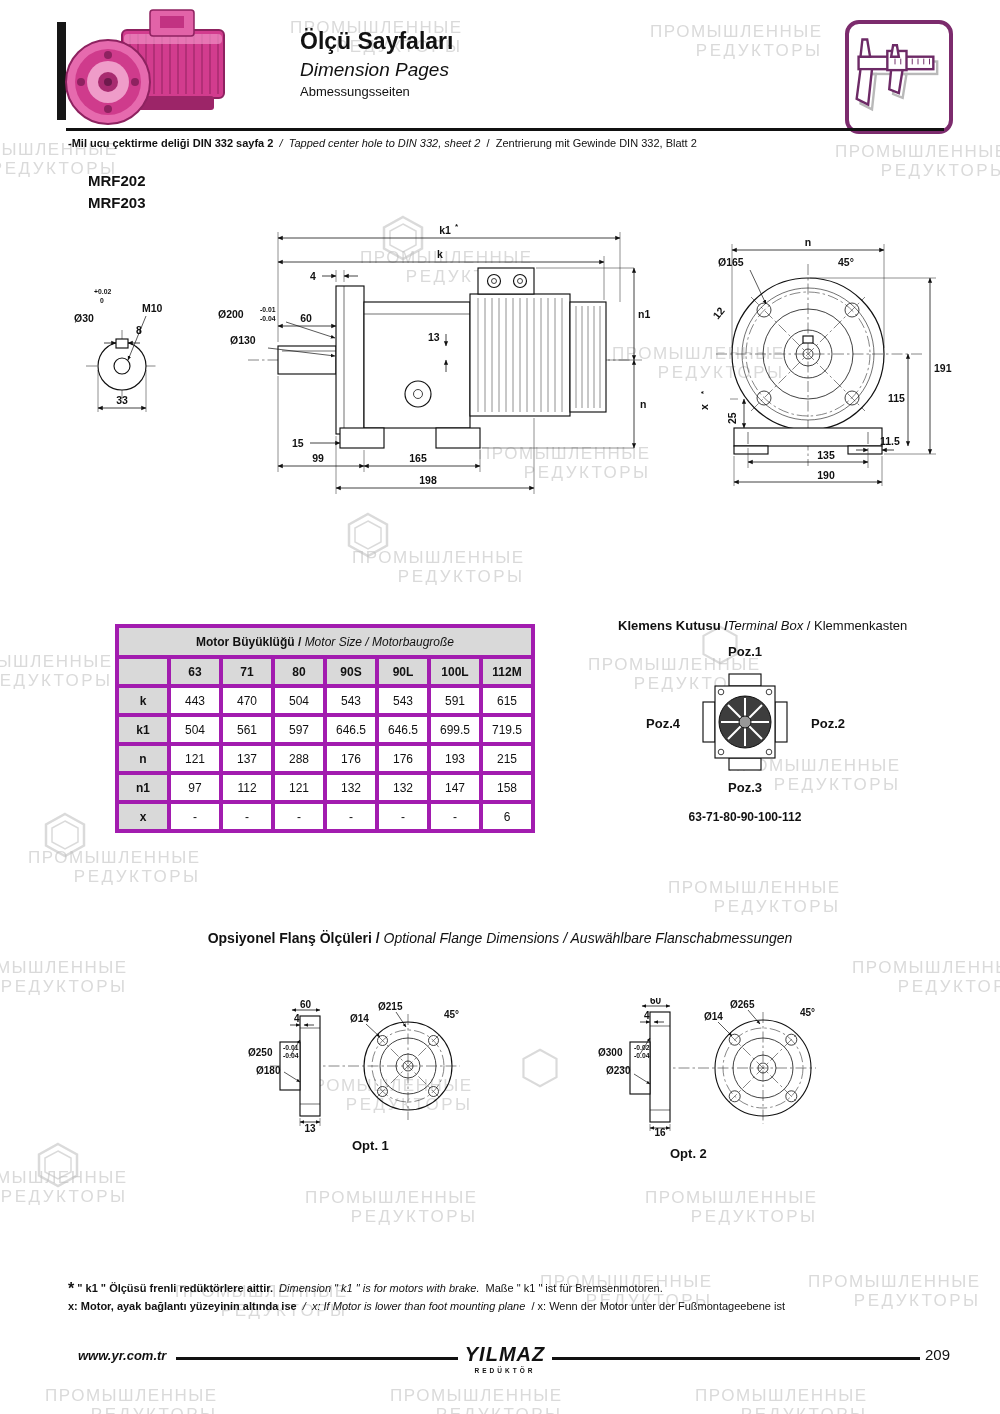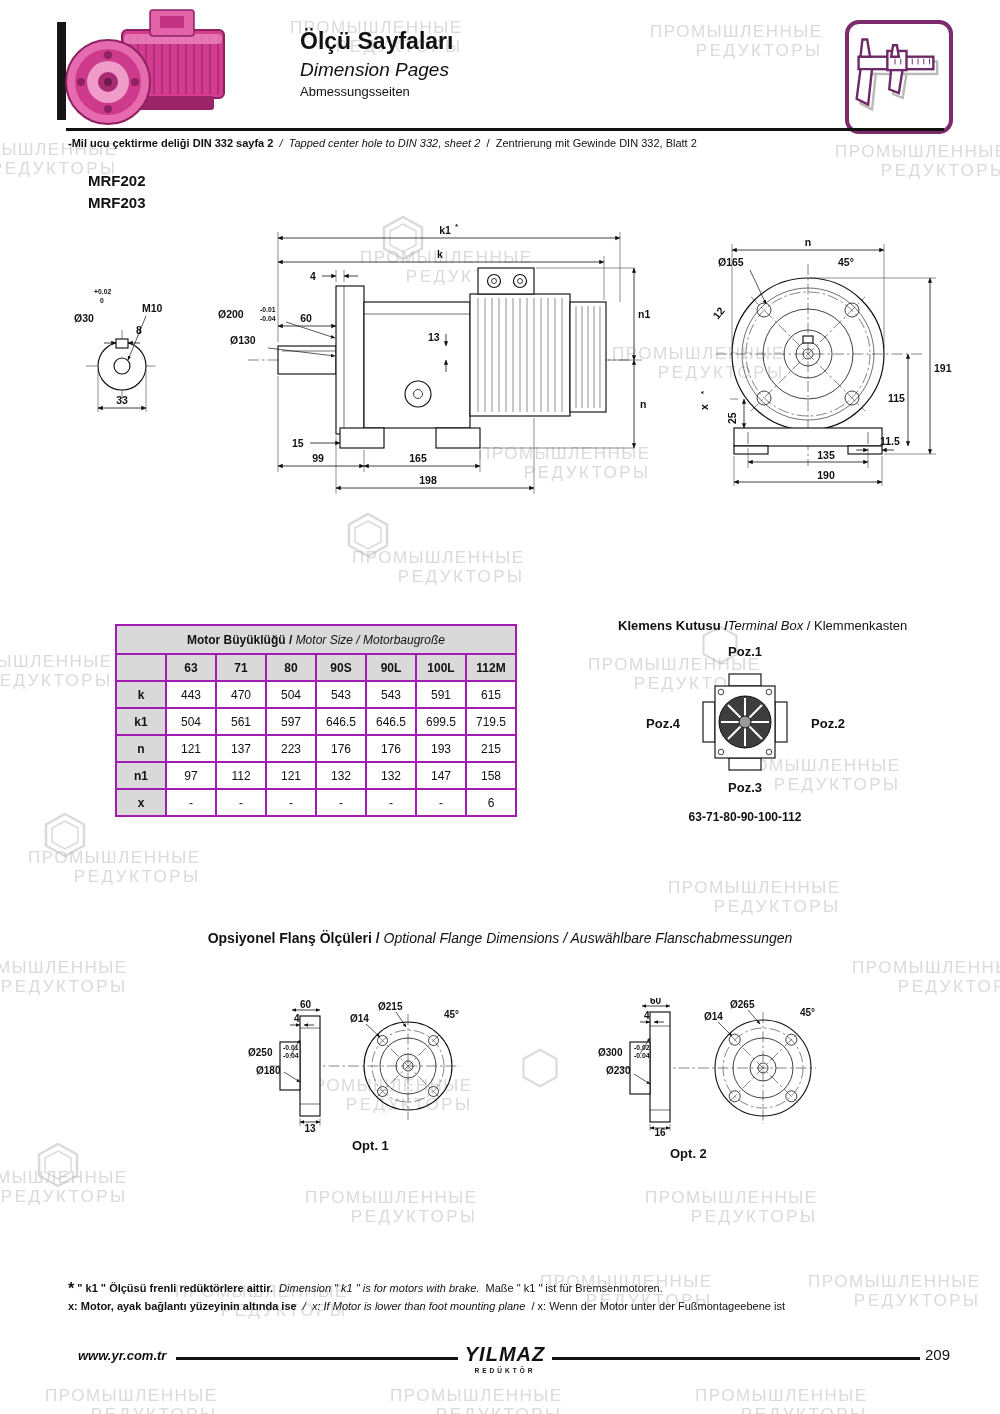--- a/index.html
+++ b/index.html
@@ -33,21 +33,21 @@
   .d{fill:none;stroke:#111;stroke-width:.6;}
   .d2{fill:none;stroke:#111;stroke-width:.8;}
   .fin{fill:none;stroke:#333;stroke-width:.55;}
   .cl{fill:none;stroke:#444;stroke-width:.65;stroke-dasharray:11 3 2.5 3;}
   .dim{fill:none;stroke:#111;stroke-width:.8;}
   .dimE{fill:none;stroke:#111;stroke-width:.8;}
   .ext{fill:none;stroke:#333;stroke-width:.55;}
   .ld{fill:none;stroke:#111;stroke-width:.7;}
   
   .dim-table{position:absolute;left:115px;top:624px;border-collapse:collapse;font-size:12px;}
-  .dim-table td{border:2px solid #a21caf;width:48px;height:25px;text-align:center;padding:0;}
+  .dim-table td{border:4px solid #a21caf;width:48px;height:25px;text-align:center;padding:0;}
   .dim-table .t-title td{background:#d9d9d9;height:27px;font-size:12px;}
   .dim-table .t-head td{background:#d9d9d9;font-weight:700;}
   .dim-table td.lbl{background:#d9d9d9;font-weight:700;}
   .sec-title{position:absolute;font-size:13px;white-space:nowrap;}
   .flange-title{position:absolute;left:0;top:930px;width:1000px;text-align:center;font-size:14px;}
   .opt-label{position:absolute;font-size:13px;font-weight:700;}
   .tb-caption{position:absolute;left:640px;top:810px;width:210px;text-align:center;
               font-size:12px;font-weight:700;}
   
   .footnote{position:absolute;left:68px;font-size:11px;white-space:nowrap;}
@@ -381,21 +381,21 @@
       <td>597</td>
       <td>646.5</td>
       <td>646.5</td>
       <td>699.5</td>
       <td>719.5</td>
     </tr>
     <tr>
       <td class="lbl">n</td>
       <td>121</td>
       <td>137</td>
-      <td>223</td>
+      <td>288</td>
       <td>176</td>
       <td>176</td>
       <td>193</td>
       <td>215</td>
     </tr>
     <tr>
       <td class="lbl">n1</td>
       <td>97</td>
       <td>112</td>
       <td>121</td>

